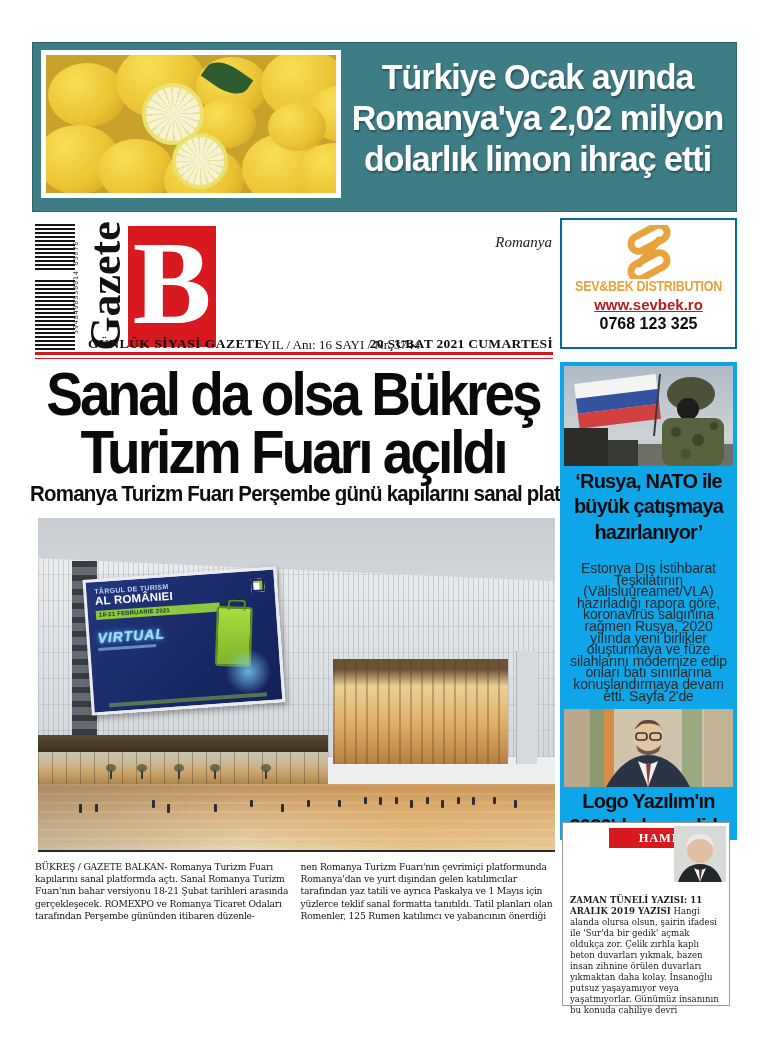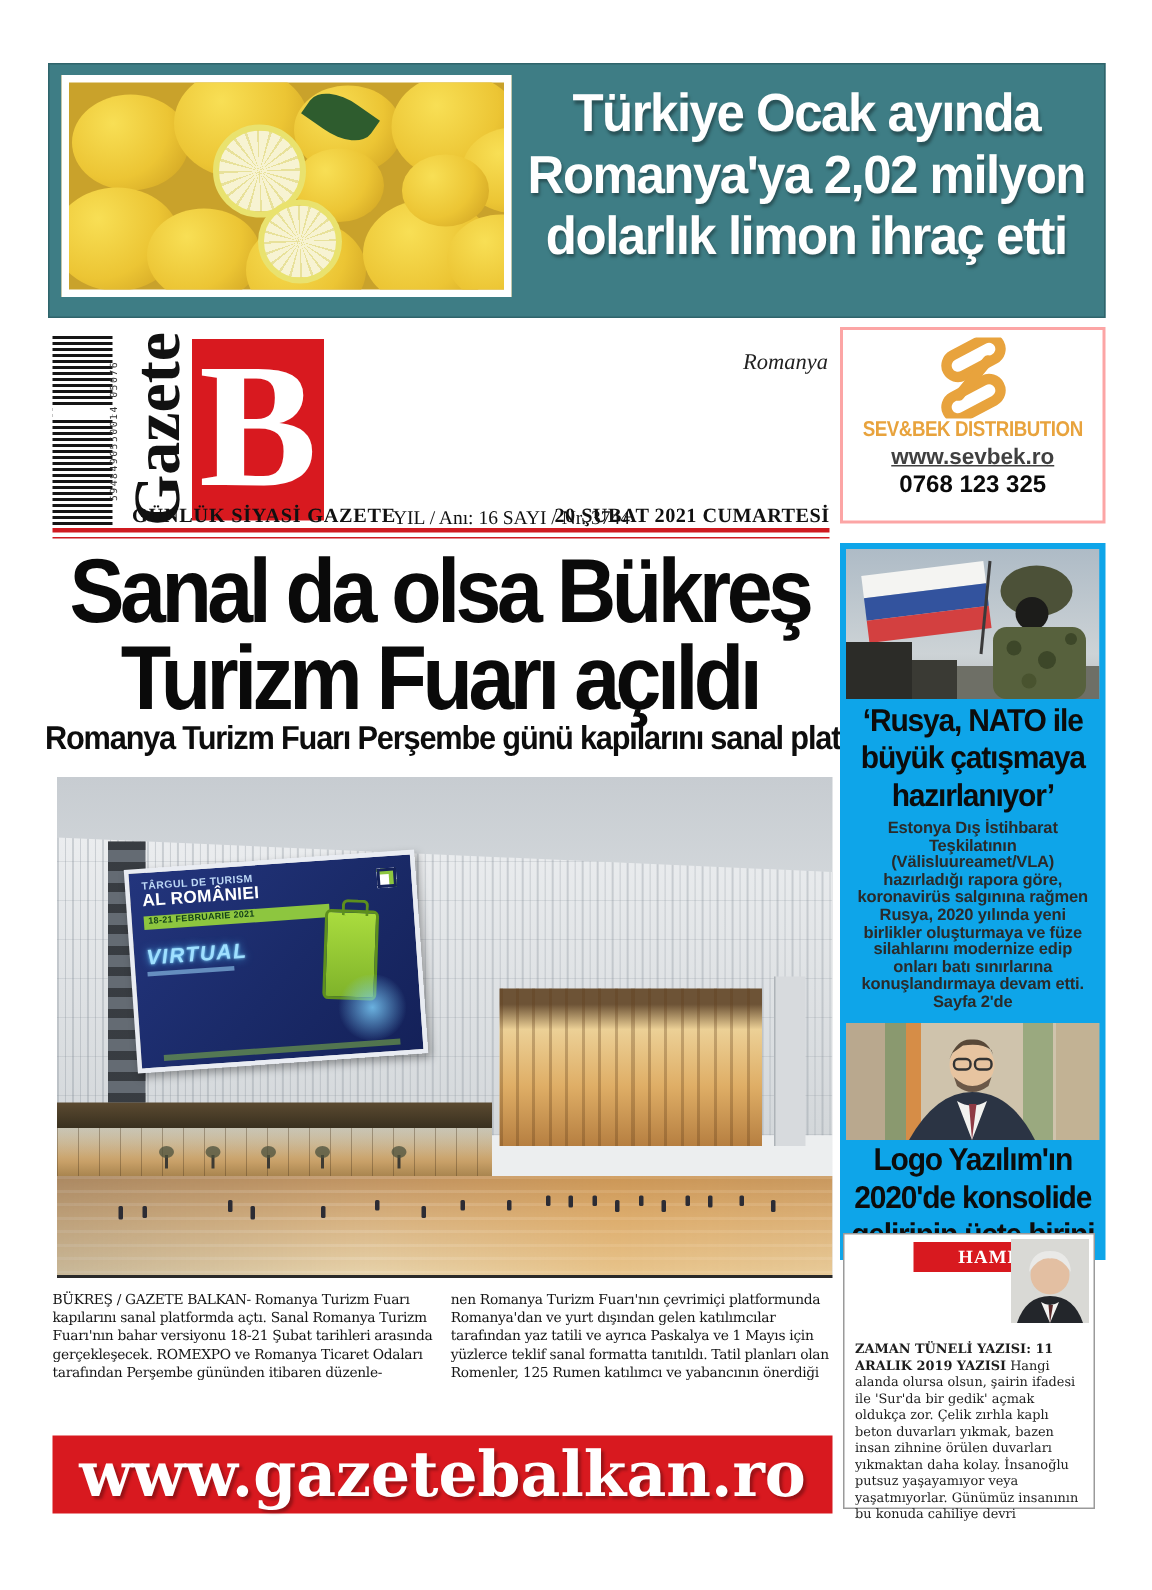--- a/index.html
+++ b/index.html
@@ -52,25 +52,25 @@
              font-weight:bold; font-size:13.5px; letter-spacing:0.5px; color:#111; }
   .issue   { position:absolute; left:262px; top:337px; font-family:"Liberation Serif", serif;
              font-size:13px; color:#111; }
   .date    { position:absolute; right:215px; top:336px; font-family:"Liberation Serif", serif;
              font-weight:bold; font-size:13.5px; letter-spacing:0.3px; color:#111; }
   .mast-rule { position:absolute; left:35px; top:352px; width:518px; height:7px;
                border-top:3px solid #cf1a20; border-bottom:1px solid #cf1a20; }
 
   
   .sevbek { position:absolute; left:560px; top:218px; width:177px; height:131px;
-            border:2px solid #fca5a5; background:#fff; text-align:center; }
+            border:2px solid #0369a1; background:#fff; text-align:center; }
   .sevbek svg { display:block; margin:5px auto 0; }
   .sevbek-name { color:#e8a33d; font-weight:bold; font-size:12.5px; letter-spacing:-0.3px;
                  transform:scaleY(1.15); }
-  .sevbek-site { display:inline-block; margin-top:3px; color:#404040; font-weight:bold;
+  .sevbek-site { display:inline-block; margin-top:3px; color:#b91c1c; font-weight:bold;
                  font-size:15px; text-decoration:underline; }
   .sevbek-phone { margin-top:1px; color:#0a0a0a; font-weight:bold; font-size:16px; }
 
   
   .lead-h { position:absolute; left:28px; width:530px; text-align:center; color:#0a0a0a;
             font-weight:bold; font-size:55px; letter-spacing:-3px; transform:scaleY(1.1);
             white-space:nowrap; }
   .lead-h1 { top:362px; } .lead-h2 { top:420px; }
   .lead-sub { position:absolute; left:30px; width:526px; top:481px; text-align:center;
               font-weight:bold; font-size:20.5px; letter-spacing:-0.8px; color:#0d0d0d;
@@ -127,22 +127,22 @@
   .tree { position:absolute; width:2px; height:9px; background:#3d3a33; }
   .tree:before { content:""; position:absolute; left:-4px; top:-6px; width:10px; height:8px;
                  border-radius:50%; background:rgba(75,80,60,0.75); }
   .ped { position:absolute; width:3px; background:#2c2c34; border-radius:1px; }
 
   
   .side { position:absolute; left:560px; top:362px; width:177px; height:478px; background:#0ea5e9; }
   .side-photo { display:block; margin:4px auto 0; }
   .side-h { margin:4px 3px 0; text-align:center; font-weight:bold; color:#0c0c0c;
             font-size:20px; line-height:24px; letter-spacing:-0.8px; transform:scaleY(1.05); }
-  .side-b { margin:5px 7px 0; text-align:center; font-weight:bold; color:#2a2a2a;
-            font-size:11px; line-height:11.6px; letter-spacing:-0.1px; }
+  .side-b { margin:21px 7px 0; text-align:center; font-weight:normal; color:#2a2a2a;
+            font-size:14px; line-height:11.6px; letter-spacing:-0.1px; }
 
   
   .colbox { position:absolute; left:562px; top:822px; width:168px; height:184px;
             border:1px solid #9a9a9a; background:#fff; }
   .colbox-head { position:absolute; left:5px; top:5px; width:108px; height:20px; background:#d8191f;
                  color:#fff; font-family:"Liberation Serif", serif; font-weight:bold; font-size:12.5px;
                  letter-spacing:0.8px; text-align:center; line-height:20px;margin-left:41px; }
   .colbox-title { position:absolute; left:5px; top:32px; width:104px; text-align:center;
                   font-family:"Liberation Serif", serif; font-weight:bold; font-size:14.5px;
                   line-height:17px; color:#111; }
@@ -335,17 +335,14 @@
       <span class="colbox-lead">ZAMAN TÜNELİ YAZISI: 11 ARALIK 2019 YAZISI</span>
       <span>Hangi alanda olursa olsun, şairin ifadesi ile 'Sur'da bir gedik' açmak oldukça zor. Çelik zırhla kaplı beton duvarları yıkmak, bazen insan zihnine örülen duvarları yıkmaktan daha kolay. İnsanoğlu putsuz yaşayamıyor veya yaşatmıyorlar. Günümüz insanının bu konuda cahiliye devri insanından farklı olduğunu isbat mümkün mü? Sayfa 6'da</span>
     </div>
   </div>
 
   <div class="cols">
     <div class="col">BÜKREŞ / GAZETE BALKAN- Romanya Turizm Fuarı kapılarını sanal platformda açtı. Sanal Romanya Turizm Fuarı'nın bahar versiyonu 18-21 Şubat tarihleri arasında gerçekleşecek. ROMEXPO ve Romanya Ticaret Odaları tarafından Perşembe gününden itibaren düzenle-</div>
     <div class="col">nen Romanya Turizm Fuarı'nın çevrimiçi platformunda Romanya'dan ve yurt dışından gelen katılımcılar tarafından yaz tatili ve ayrıca Paskalya ve 1 Mayıs için yüzlerce teklif sanal formatta tanıtıldı. Tatil planları olan Romenler, 125 Rumen katılımcı ve yabancının önerdiği</div>
   </div>
 
-  <div class="footer-banner">
-    <a href="#">www.gazetebalkan.ro</a>
-  </div>
 
 </div>
 
 </body></html>

